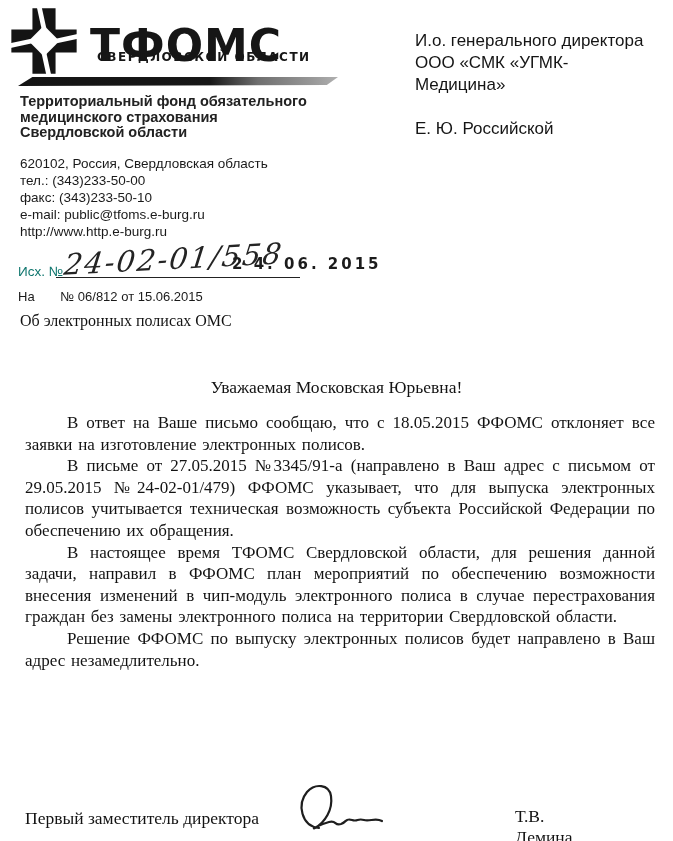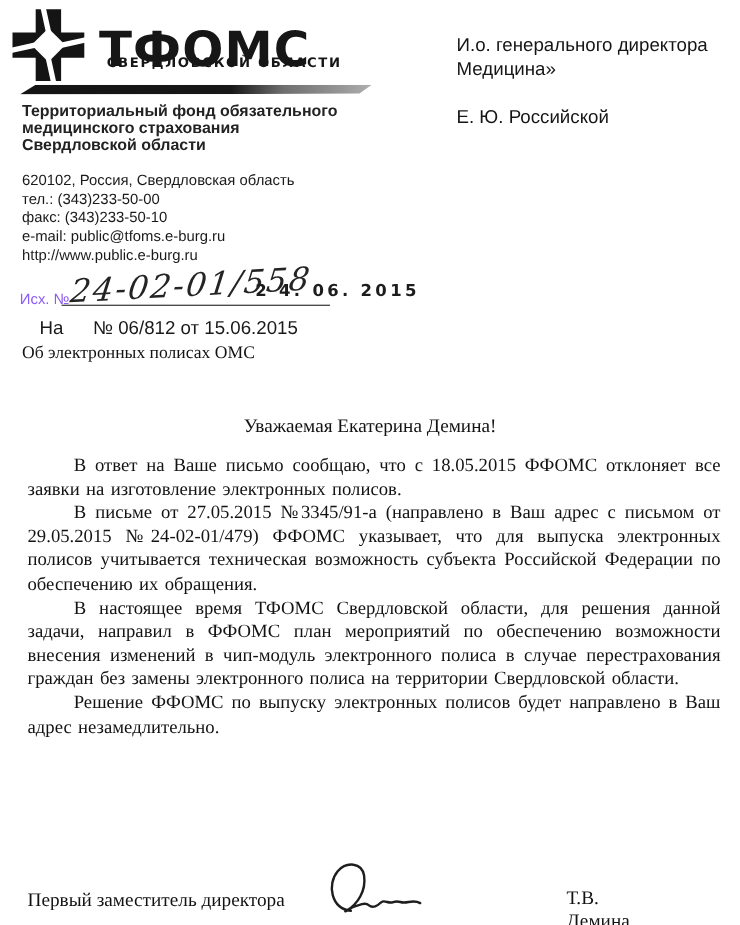--- a/index.html
+++ b/index.html
@@ -40,42 +40,42 @@
   
   .recipient{
     position:absolute;left:415px;top:30px;width:240px;
     font-family:Liberation Sans, sans-serif;
     font-size:17px;line-height:22px;color:#151515;
   }
   .recipient .name{margin-top:22px;}
   
   .ref-out{position:absolute;left:18px;top:248px;width:420px;height:40px;}
   .ref-out-label{
-    position:absolute;left:0;top:16px;font-size:13.5px;color:#8b5cf6;
+    position:absolute;left:0;top:16px;font-size:13.5px;color:#0f766e;
   }
   .ref-underline{
     position:absolute;left:38px;top:29px;width:244px;
     border-bottom:1.6px solid #222;
   }
   .handwritten-no{
     position:absolute;left:46px;top:-6px;
     font-family:"DejaVu Serif", serif;
     font-style:italic;font-size:29px;color:#242424;
     transform:rotate(-3deg) skewX(-10deg);
     letter-spacing:2px;white-space:nowrap;
   }
   .date-stamp{
     position:absolute;left:214px;top:7px;
     font-family:"DejaVu Sans", sans-serif;
     font-weight:bold;font-size:15px;letter-spacing:3px;color:#1c1c1c;
     white-space:nowrap;
   }
   .ref-in{
     position:absolute;left:18px;top:289px;
-    font-size:17px;color:#1a1a1a;margin-left:18px;
+    font-size:13px;color:#1a1a1a;
   }
   .ref-in .num{margin-left:22px;}
   
   .subject{
     position:absolute;left:20px;top:312px;
     font-family:"Liberation Serif", serif;
     font-size:16px;color:#131313;
   }
   .salutation{
     position:absolute;left:0;top:377px;width:100%;
@@ -127,44 +127,45 @@
     <div>Территориальный фонд обязательного</div>
     <div>медицинского страхования</div>
     <div>Свердловской области</div>
   </div>
 
   <div class="contact-block">
     <div>620102, Россия, Свердловская область</div>
     <div>тел.: (343)233-50-00</div>
     <div>факс: (343)233-50-10</div>
     <div>e-mail: public@tfoms.e-burg.ru</div>
-    <div>http://www.public.e-burg.ru</div>
+    <div>http://www.http.e-burg.ru</div>
   </div>
 
   <div class="recipient">
     <div>И.о. генерального директора</div>
+    <div>ООО «СМК «УГМК-</div>
     <div>Медицина»</div>
     <div class="name">Е. Ю. Российской</div>
   </div>
 
   <div class="ref-out">
     <span class="ref-out-label">Исх. №</span>
     <span class="ref-underline"></span>
     <span class="handwritten-no">24-02-01/558</span>
     <span class="date-stamp">2 4. 06. 2015</span>
   </div>
 
   <div class="ref-in">
     <span>На</span>
     <span class="num">№ 06/812 от 15.06.2015</span>
   </div>
 
   <div class="subject">Об электронных полисах ОМС</div>
 
-  <div class="salutation">Уважаемая Екатерина Демина!</div>
+  <div class="salutation">Уважаемая Московская Юрьевна!</div>
 
   <div class="body-text">
     <p>В ответ на Ваше письмо сообщаю, что с 18.05.2015 ФФОМС отклоняет все заявки на изготовление электронных полисов.</p>
     <p>В письме от 27.05.2015 №3345/91-а (направлено в Ваш адрес с письмом от 29.05.2015 №24-02-01/479) ФФОМС указывает, что для выпуска электронных полисов учитывается техническая возможность субъекта Российской Федерации по обеспечению их обращения.</p>
     <p>В настоящее время ТФОМС Свердловской области, для решения данной задачи, направил в ФФОМС план мероприятий по обеспечению возможности внесения изменений в чип-модуль электронного полиса в случае перестрахования граждан без замены электронного полиса на территории Свердловской области.</p>
     <p>Решение ФФОМС по выпуску электронных полисов будет направлено в Ваш адрес незамедлительно.</p>
   </div>
 
   <div class="sig-row">
     <span class="sig-position">Первый заместитель директора</span>

